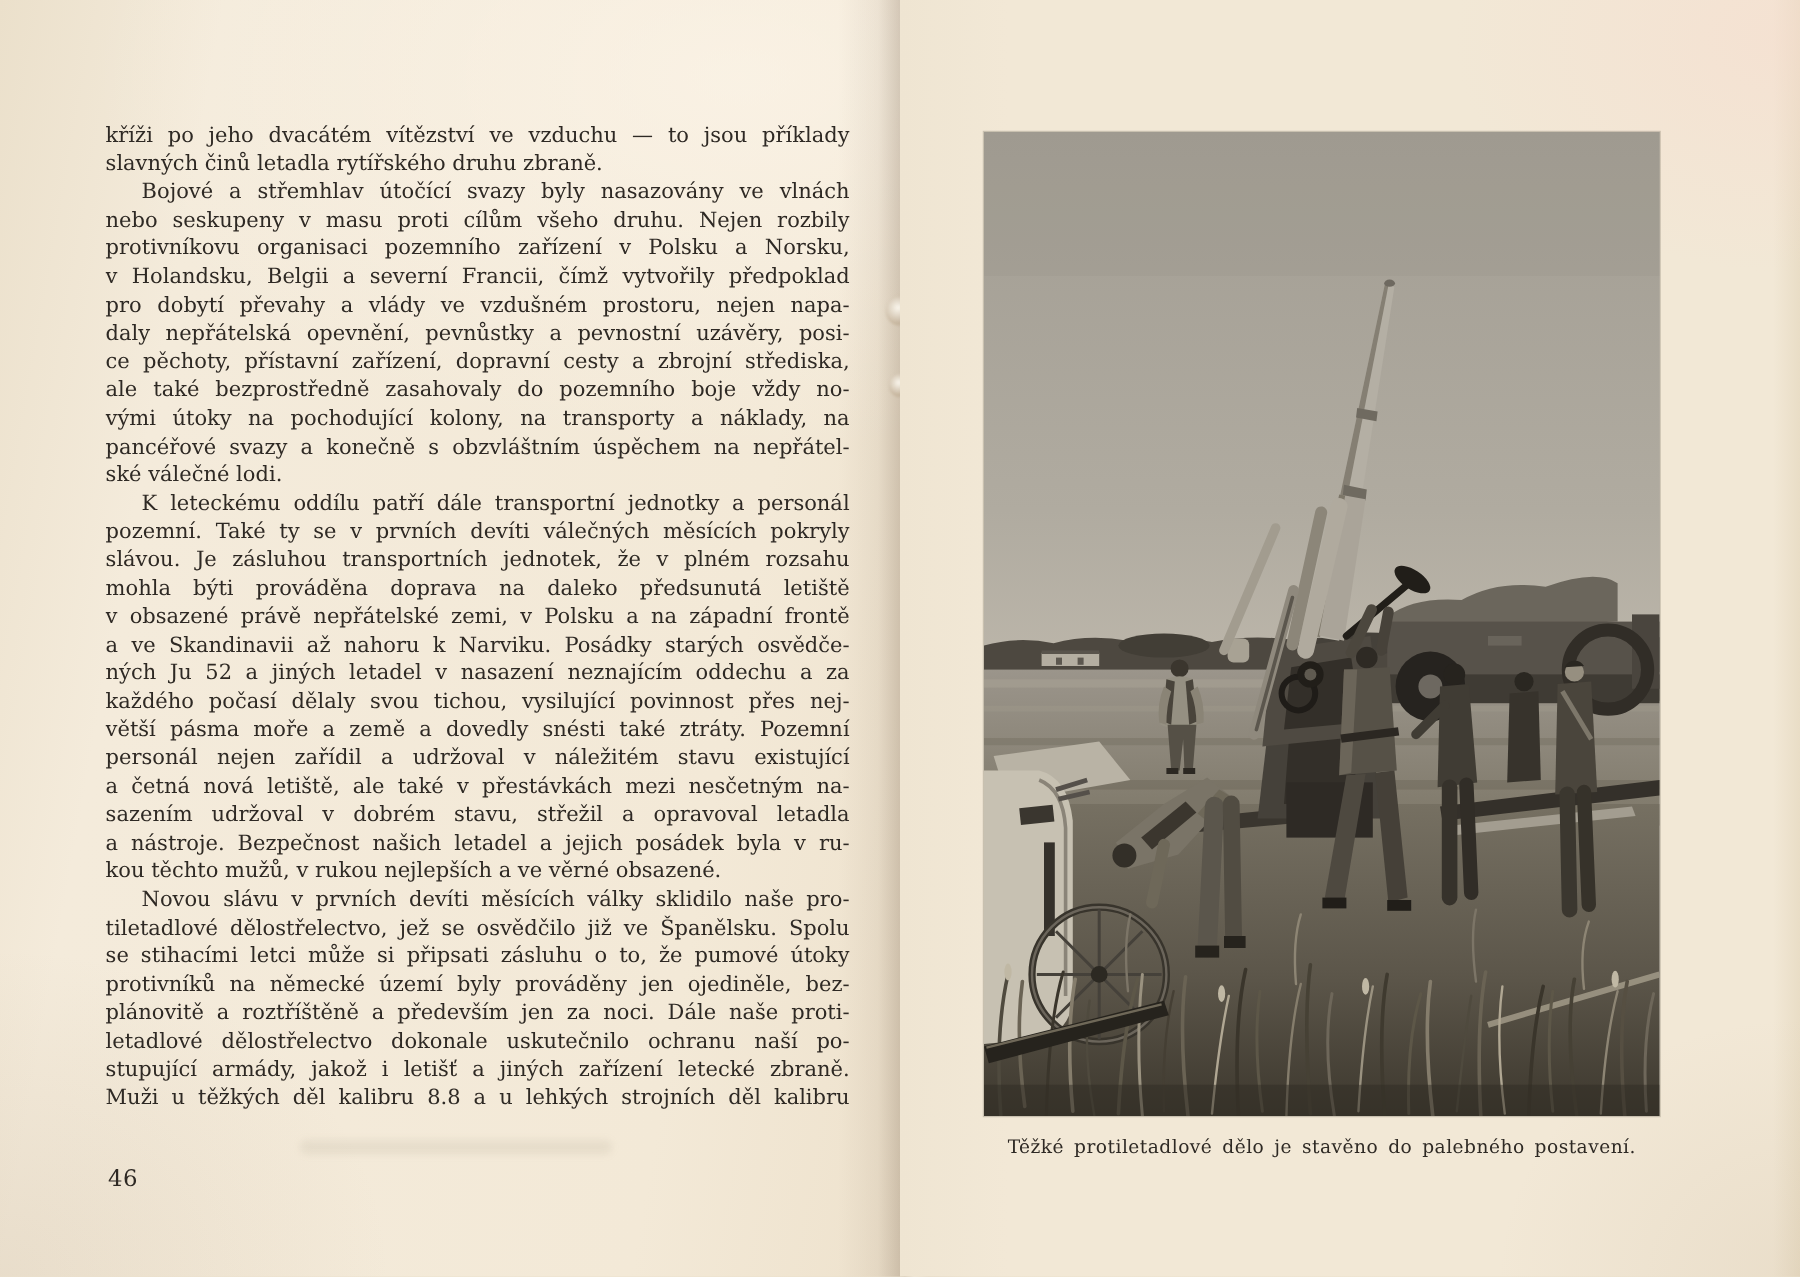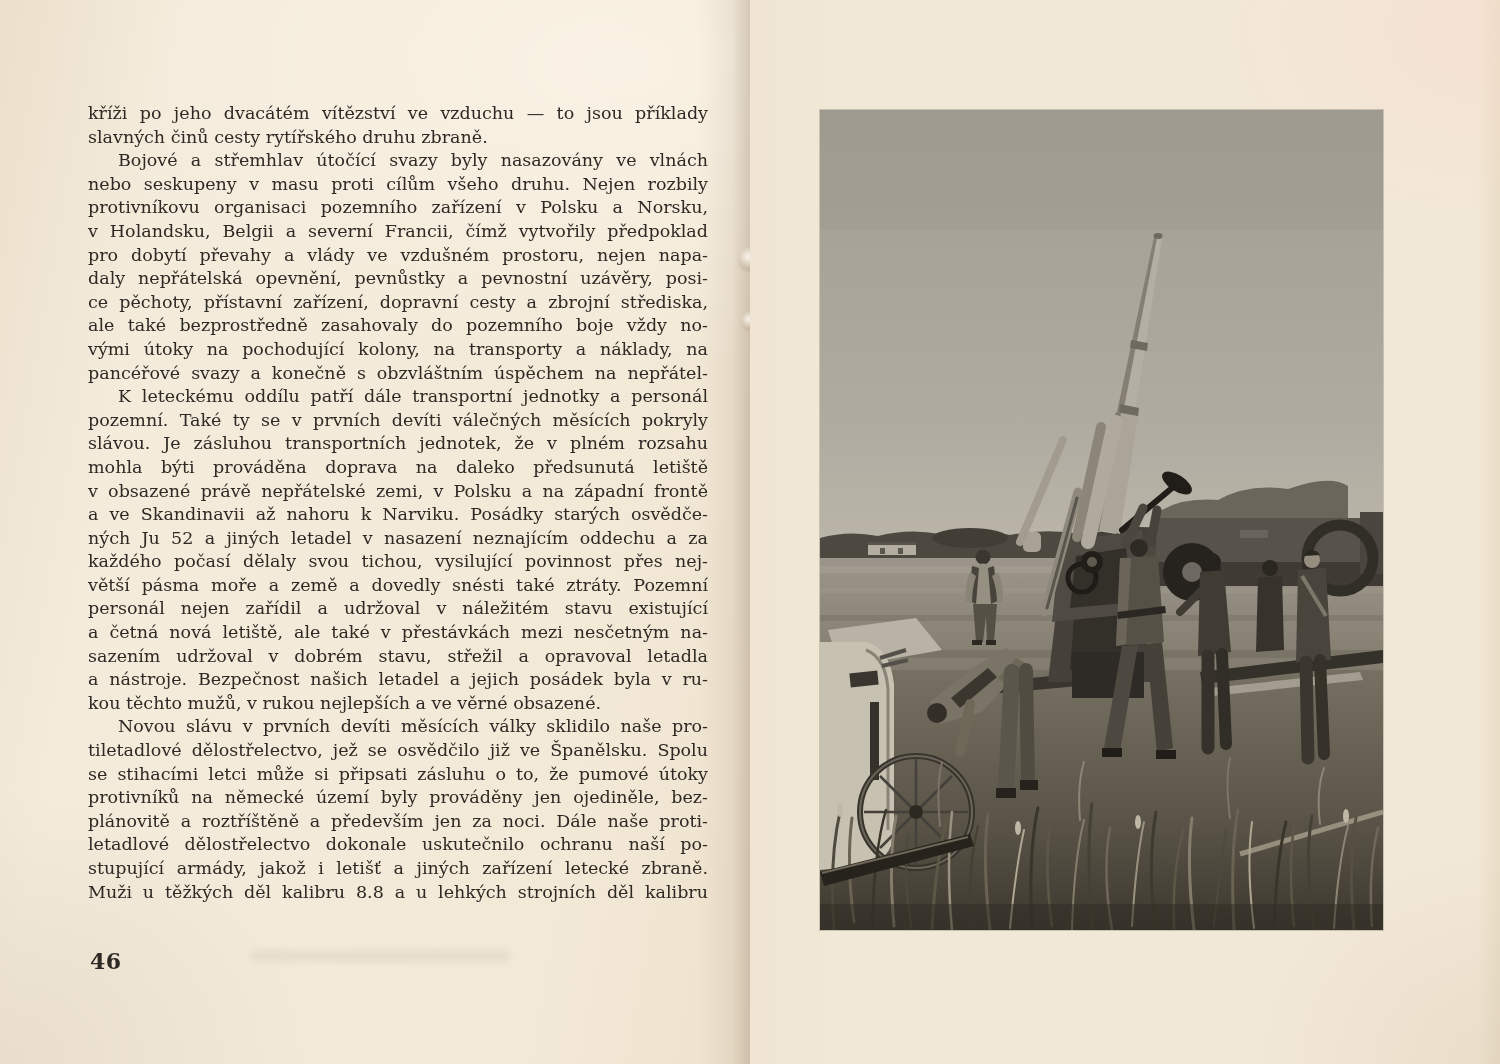--- a/index.html
+++ b/index.html
@@ -51,22 +51,22 @@
     color:var(--ink,#2e2924);
   }
   .line{
     height:23.6px;overflow:hidden;
     text-align:justify;text-align-last:justify;
     white-space:normal;
   }
   .line.endline{text-align-last:left;}
   .line.indent{text-indent:30px;}
   .page-number{
-    position:absolute;left:90px;top:948px;
-    font-size:22px;letter-spacing:0.5px;font-weight:bold;
+    position:absolute;left:90px;top:971px;
+    font-size:19px;letter-spacing:0.5px;
   }
   .ghost-text{
     position:absolute;left:250px;top:950px;width:260px;height:12px;
     background:rgba(150,138,116,0.12);filter:blur(3px);border-radius:6px;
   }
   .photo-frame{
     position:absolute;left:70px;top:110px;width:563px;height:820px;margin:0;
     box-shadow:0 0 0 1px rgba(80,74,64,0.25);
     background:#aaa59b;
   }
@@ -78,31 +78,32 @@
   }
 </style>
 </head>
 <body>
 
 <div class="spread">
 
   <section class="page page-left">
     <div class="text-block">
         <div class="line">kříži po jeho dvacátém vítězství ve vzduchu — to jsou příklady</div>
-        <div class="line endline">slavných činů cesty rytířského druhu zbraně.</div>
+        <div class="line endline">slavných činů letadla rytířského druhu zbraně.</div>
         <div class="line indent">Bojové a střemhlav útočící svazy byly nasazovány ve vlnách</div>
         <div class="line">nebo seskupeny v masu proti cílům všeho druhu. Nejen rozbily</div>
         <div class="line">protivníkovu organisaci pozemního zařízení v Polsku a Norsku,</div>
         <div class="line">v Holandsku, Belgii a severní Francii, čímž vytvořily předpoklad</div>
         <div class="line">pro dobytí převahy a vlády ve vzdušném prostoru, nejen napa-</div>
         <div class="line">daly nepřátelská opevnění, pevnůstky a pevnostní uzávěry, posi-</div>
         <div class="line">ce pěchoty, přístavní zařízení, dopravní cesty a zbrojní střediska,</div>
         <div class="line">ale také bezprostředně zasahovaly do pozemního boje vždy no-</div>
         <div class="line">vými útoky na pochodující kolony, na transporty a náklady, na</div>
         <div class="line">pancéřové svazy a konečně s obzvláštním úspěchem na nepřátel-</div>
+        <div class="line endline">ské válečné lodi.</div>
         <div class="line indent">K leteckému oddílu patří dále transportní jednotky a personál</div>
         <div class="line">pozemní. Také ty se v prvních devíti válečných měsících pokryly</div>
         <div class="line">slávou. Je zásluhou transportních jednotek, že v plném rozsahu</div>
         <div class="line">mohla býti prováděna doprava na daleko předsunutá letiště</div>
         <div class="line">v obsazené právě nepřátelské zemi, v Polsku a na západní frontě</div>
         <div class="line">a ve Skandinavii až nahoru k Narviku. Posádky starých osvědče-</div>
         <div class="line">ných Ju 52 a jiných letadel v nasazení neznajícím oddechu a za</div>
         <div class="line">každého počasí dělaly svou tichou, vysilující povinnost přes nej-</div>
         <div class="line">větší pásma moře a země a dovedly snésti také ztráty. Pozemní</div>
         <div class="line">personál nejen zařídil a udržoval v náležitém stavu existující</div>
@@ -338,15 +339,16 @@
           <ellipse cx="526" cy="706" rx="3" ry="7"></ellipse>
         </g>
 
         <g>
           <polygon points="0,762 150,724 154,736 4,776" fill="#26231d"></polygon>
           <path d="M2,763 L148,727" stroke="#6f6858" stroke-width="2"></path>
         </g>
         <rect x="0" y="794" width="563" height="26" fill="#2f2b23" opacity="0.5"></rect>
       </svg>
     </figure>
+    <figcaption class="caption">Těžké protiletadlové dělo je stavěno do palebného postavení.</figcaption>
   </section>
 
 </div>
 
 </body></html>

